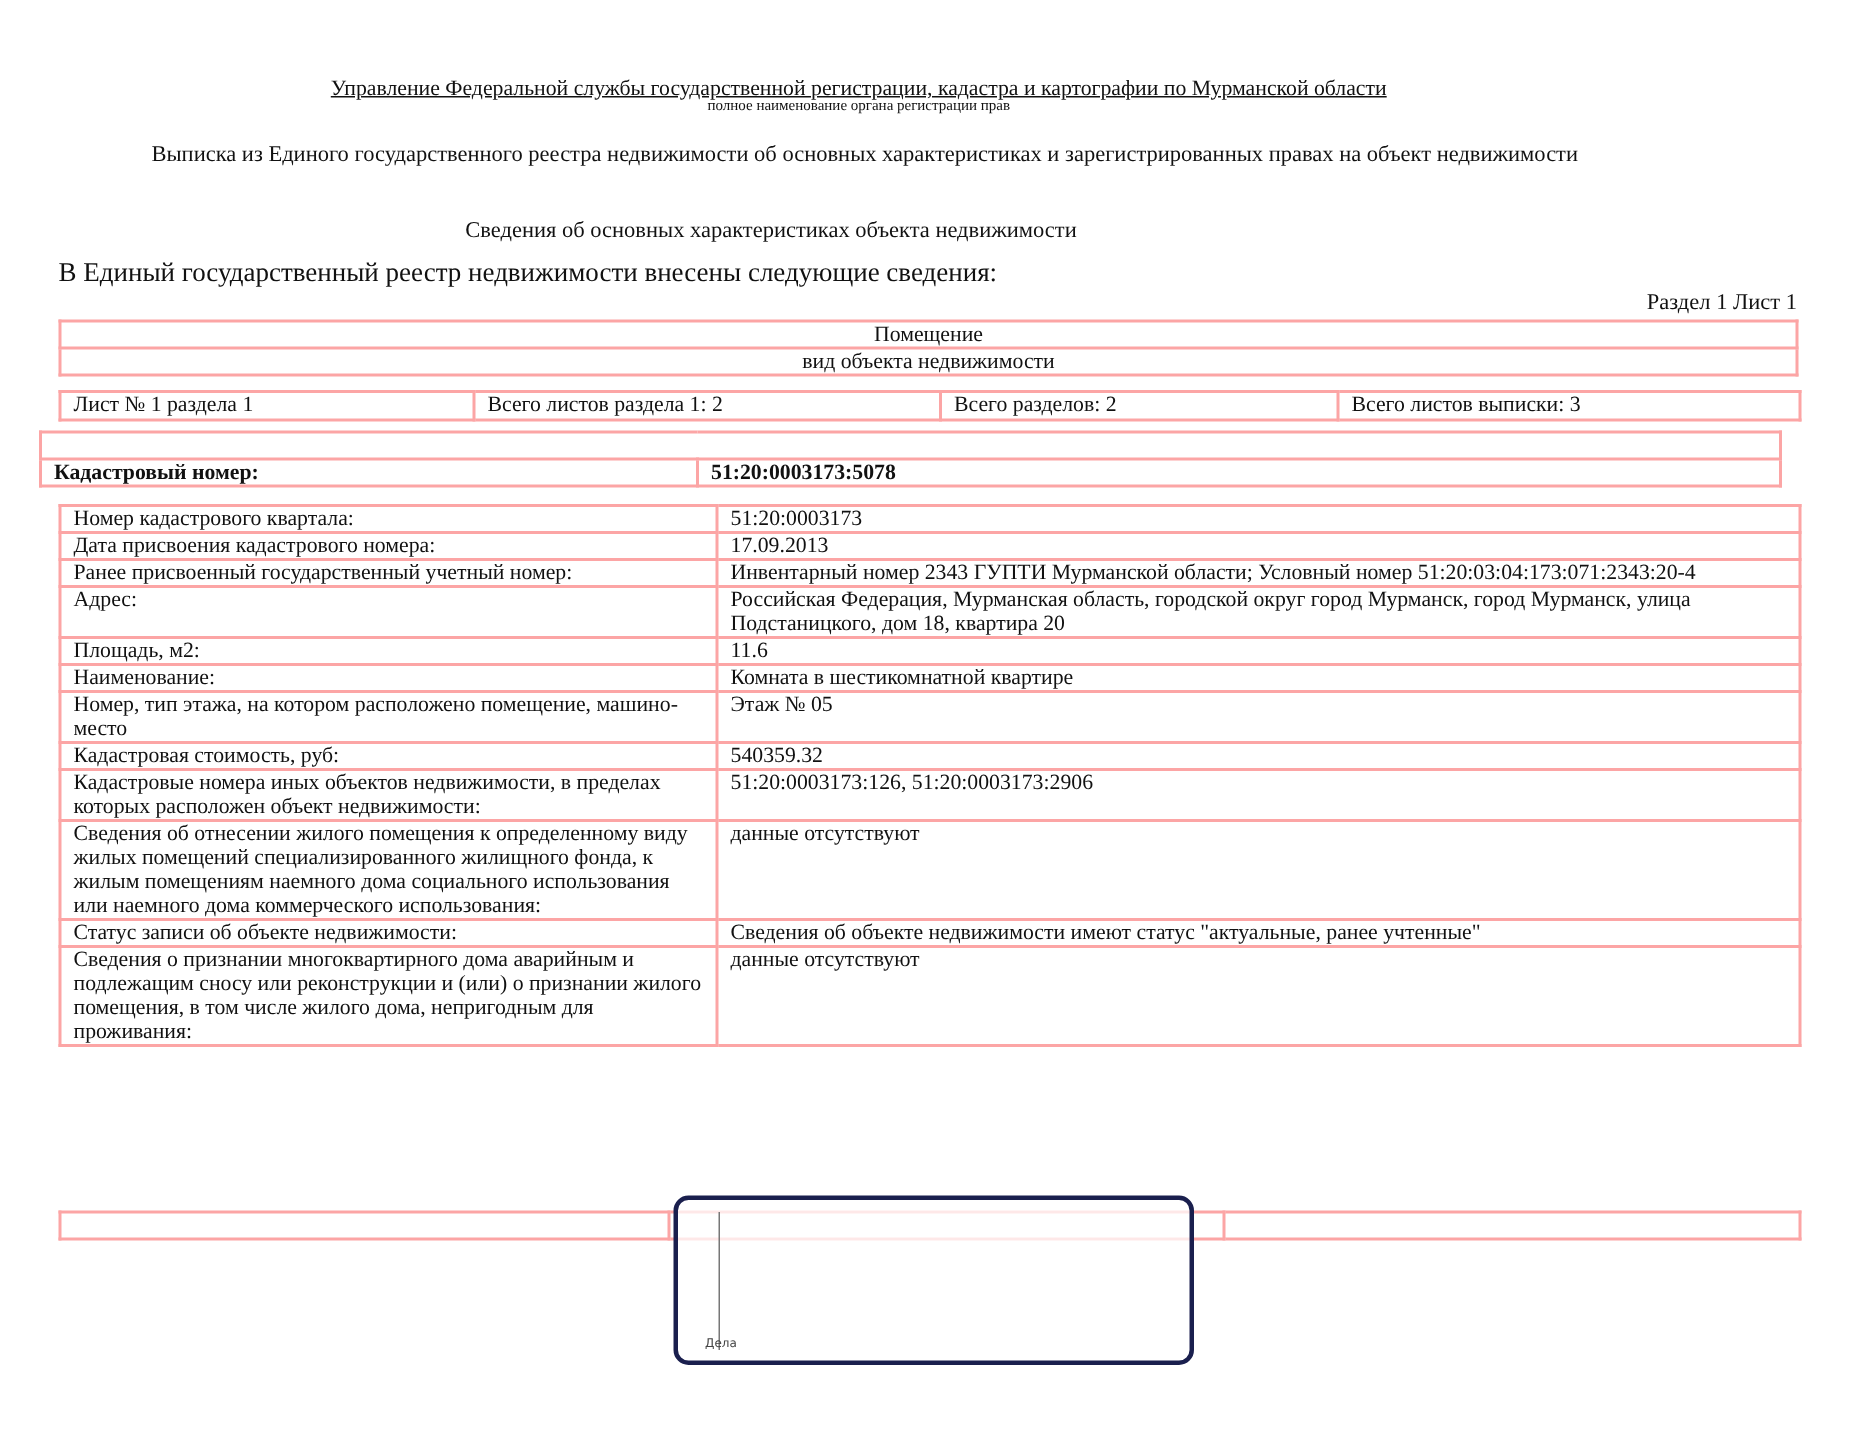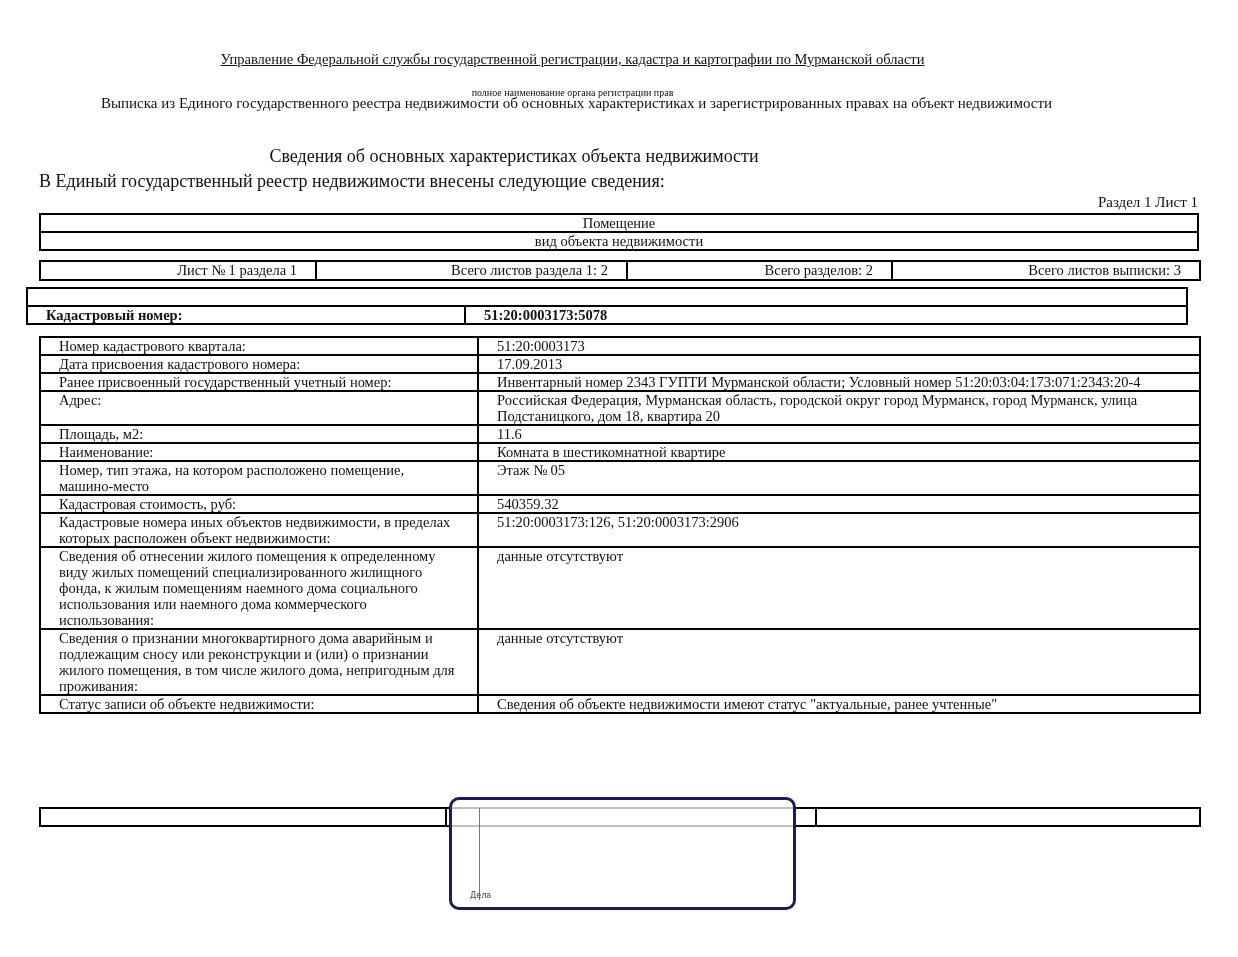--- a/index.html
+++ b/index.html
@@ -8,36 +8,36 @@
     font-family: "Liberation Serif", "DejaVu Serif", serif;
     color: #111;
     font-size: 14.5px;
   }
   .abs { position: absolute; }
   .org-title {
     left: 0; width: 1145px; top: 51px; text-align: center;
     font-size: 14.5px; text-decoration: underline;
   }
   .org-caption {
-    left: 0; width: 1145px; top: 87px; text-align: center; font-size: 10px;
+    left: 0; width: 1145px; top: 65px; text-align: center; font-size: 10px;
   }
   .doc-title { left: 4px; width: 1145px; top: 95px; text-align: center; font-size: 15px; }
-  .sec-title { left: 0; width: 1028px; top: 146px; text-align: center; font-size: 18px; }
+  .sec-title { left: 0; width: 1028px; top: 146px; text-align: center; font-size: 15px; }
   .intro { left: 39px; top: 171px; font-size: 18px; }
   .sheet-ref { right: 40px; top: 194px; font-size: 15px; }
 
   table.grid { position: absolute; border-collapse: collapse; table-layout: fixed; }
   table.grid td {
-    border: 2px solid #000000; padding: 0 18px; line-height: 16px; vertical-align: top;
+    border: 2px solid #fca5a5; padding: 0 8px; line-height: 16px; vertical-align: top;
     font-size: 14.5px;
   }
   .t-type { left: 39px; top: 213px; width: 1160px; }
   .t-type td { text-align: center; height: 16px; }
   .t-sheets { left: 39px; top: 260px; width: 1160px; }
-  .t-sheets td { text-align: right; height: 17px; }
+  .t-sheets td { text-align: left; height: 17px; }
   .t-blank { left: 26px; top: 287px; width: 1160px; font-weight: bold; }
   .t-blank td { height: 16px; }
   .t-main { left: 39px; top: 336px; width: 1160px; }
   .t-main td.k { width: 434px; }
   .t-sign { left: 39px; top: 807px; width: 1160px; }
   .t-sign td { text-align: center; height: 16px; }
 
   .stamp {
     left: 449px; top: 797px; width: 341px; height: 107px;
     border: 3px solid #1a1f4e; border-radius: 10px;
@@ -140,26 +140,26 @@
       </tr>
       <tr>
         <td class="k">Кадастровые номера иных объектов недвижимости, в пределах которых расположен объект недвижимости:</td>
         <td>51:20:0003173:126, 51:20:0003173:2906</td>
       </tr>
       <tr>
         <td class="k">Сведения об отнесении жилого помещения к определенному виду жилых помещений специализированного жилищного фонда, к жилым помещениям наемного дома социального использования или наемного дома коммерческого использования:</td>
         <td>данные отсутствуют</td>
       </tr>
       <tr>
+        <td class="k">Статус записи об объекте недвижимости:</td>
+        <td>Сведения об объекте недвижимости имеют статус "актуальные, ранее учтенные"</td>
+      </tr>
+      <tr>
         <td class="k">Сведения о признании многоквартирного дома аварийным и подлежащим сносу или реконструкции и (или) о признании жилого помещения, в том числе жилого дома, непригодным для проживания:</td>
         <td>данные отсутствуют</td>
-      </tr>
-      <tr>
-        <td class="k">Статус записи об объекте недвижимости:</td>
-        <td>Сведения об объекте недвижимости имеют статус "актуальные, ранее учтенные"</td>
       </tr>
     </tbody>
 </table>
 
 <table class="grid t-sign">
   <colgroup>
       <col style="width:406px">
       <col style="width:370px">
       <col style="width:384px">
     </colgroup>

